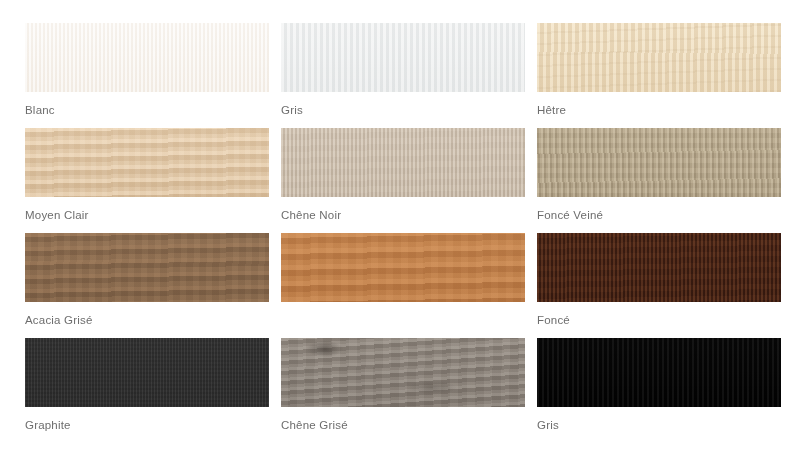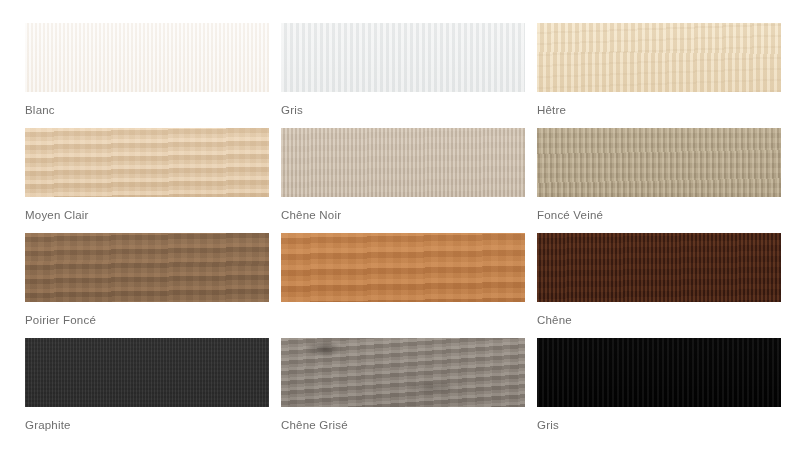--- a/index.html
+++ b/index.html
@@ -286,34 +286,34 @@
     <div class="swatch-chip f-chene-veine">
       <span class="grain"></span>
     </div>
     <span class="swatch-label">Foncé Veiné</span>
   </div>
 
   <div class="swatch-cell">
     <div class="swatch-chip f-acacia-fonce">
       <span class="grain"></span>
     </div>
-    <span class="swatch-label">Poirier Foncé</span>
+    <span class="swatch-label">Acacia Grisé</span>
   </div>
 
   <div class="swatch-cell">
     <div class="swatch-chip f-poirier">
       <span class="grain"></span>
     </div>
   </div>
 
   <div class="swatch-cell">
     <div class="swatch-chip f-wengue">
       <span class="grain"></span>
     </div>
-    <span class="swatch-label">Chêne</span>
+    <span class="swatch-label">Foncé</span>
   </div>
 
   <div class="swatch-cell">
     <div class="swatch-chip f-graphite">
       <span class="grain"></span>
     </div>
     <span class="swatch-label">Graphite</span>
   </div>
 
   <div class="swatch-cell">

